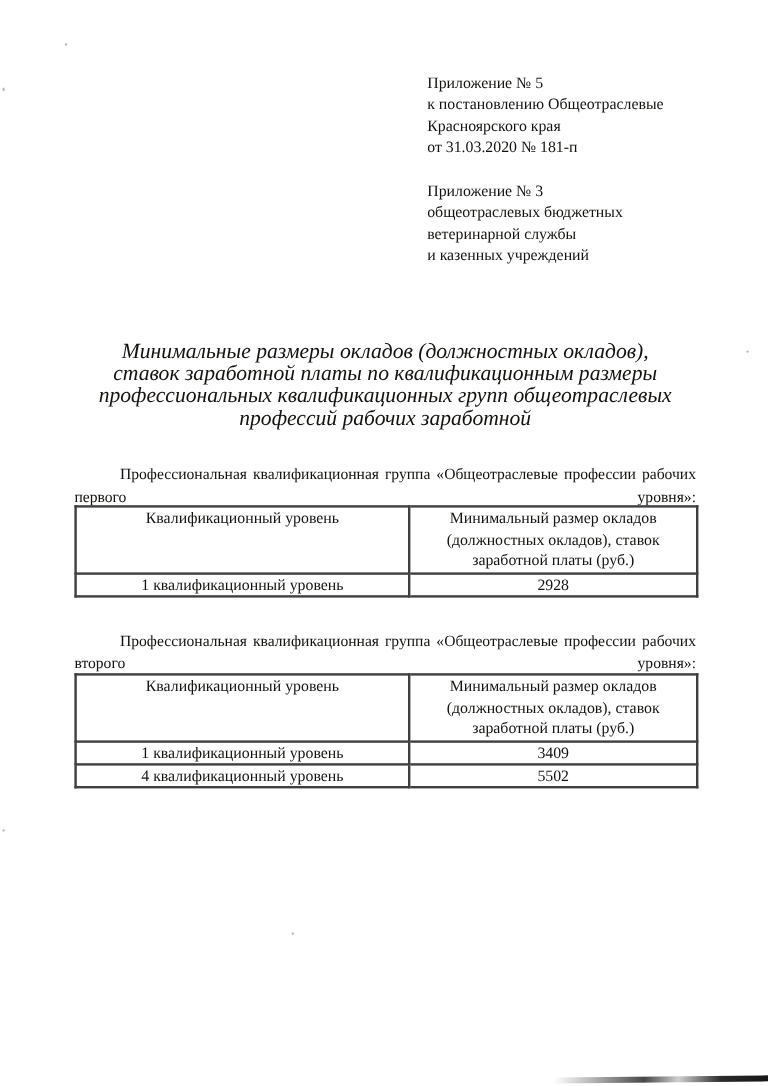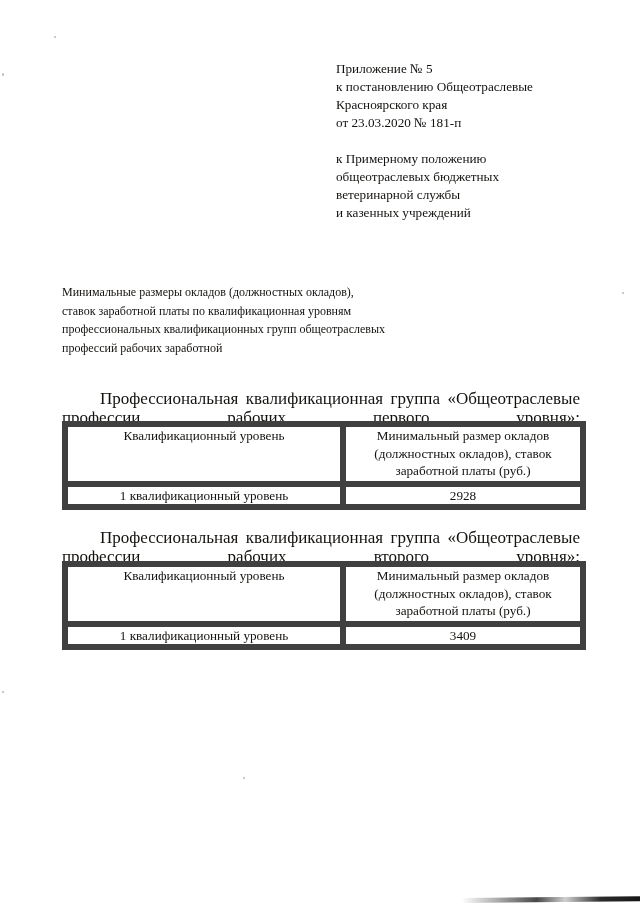--- a/index.html
+++ b/index.html
@@ -38,46 +38,47 @@
       rgba(150,150,150,0.45) 58%,
       rgba(20,20,20,0.9) 78%,
       rgba(10,10,10,0.95) 100%);
     transform: rotate(-0.6deg);
     transform-origin: left center;
   }
 
   
   .header-block {
     position: absolute;
-    left: 336px;
+    left: 356px;
     width: 260px;
     font-size: 13.2px;
     line-height: 18px;
   }
   .header-block div { white-space: nowrap; }
   #hdr-1 { top: 60px; }
   #hdr-2 { top: 150px; }
 
   
   .doc-title {
     position: absolute;
     top: 283px;
     left: 62px;
     width: 518px;
-    text-align: left;
-    font-size: 12px;
+    text-align: center;
+    font-size: 18px;
     line-height: 18.5px;
+    font-style: italic;
   }
 
   
   .para {
     position: absolute;
     left: 62px;
     width: 518px;
-    font-size: 17px;
+    font-size: 13px;
     line-height: 19px;
     text-align: justify;
     text-indent: 38px;
   }
   .para::after {
     content: "";
     display: inline-block;
     width: 100%;
   }
   #para-1 { top: 372px; }
@@ -89,21 +90,21 @@
     left: 62px;
     width: 518px;
     border-collapse: collapse;
     font-size: 13.2px;
     table-layout: fixed;
   }
   #table-1 { top: 421px; }
   #table-2 { top: 561px; }
 
   .tbl td, .tbl th {
-    border: 6px solid #404040;
+    border: 2px solid #404040;
     padding: 0;
     font-weight: normal;
   }
   .tbl col.c1 { width: 278px; }
   .tbl col.c2 { width: 240px; }
 
   .th-cell {
     text-align: center;
     vertical-align: top;
     line-height: 17.5px;
@@ -135,33 +136,33 @@
   <div class="speck" style="top:73px; left:2px; width:2px; height:3px;"></div>
   <div class="speck" style="top:292px; left:622px; width:2px; height:2px;"></div>
   <div class="speck" style="top:691px; left:2px; width:2px; height:2px;"></div>
   <div class="speck" style="top:777px; left:243px; width:2px; height:2px;"></div>
   <div class="scan-edge"></div>
 
   <div class="header-block" id="hdr-1">
     <div>Приложение № 5</div>
     <div>к постановлению Общеотраслевые</div>
     <div>Красноярского края</div>
-    <div>от 23.03.2020 № 181-п</div>
+    <div>от 31.03.2020 № 181-п</div>
   </div>
 
   <div class="header-block" id="hdr-2">
-    <div>к Примерному положению</div>
+    <div>Приложение № 3</div>
     <div>общеотраслевых бюджетных</div>
     <div>ветеринарной службы</div>
     <div>и казенных учреждений</div>
   </div>
 
   <div class="doc-title">
     <div>Минимальные размеры окладов (должностных окладов),</div>
-    <div>ставок заработной платы по квалификационная уровням</div>
+    <div>ставок заработной платы по квалификационным размеры</div>
     <div>профессиональных квалификационных групп общеотраслевых</div>
     <div>профессий рабочих заработной</div>
   </div>
 
   <p class="para" id="para-1">Профессиональная квалификационная группа «Общеотраслевые профессии рабочих первого уровня»:</p>
 
   <table class="tbl" id="table-1">
     <colgroup>
         <col class="c1">
         <col class="c2">
@@ -199,16 +200,20 @@
           <div>(должностных окладов), ставок</div>
           <div>заработной платы (руб.)</div>
         </th>
       </tr>
     </thead>
     <tbody>
       <tr>
         <td class="lvl-cell">1 квалификационный уровень</td>
         <td class="val-cell">3409</td>
       </tr>
+      <tr>
+        <td class="lvl-cell">4 квалификационный уровень</td>
+        <td class="val-cell">5502</td>
+      </tr>
     </tbody>
   </table>
 
 </div>
 
 </body></html>

